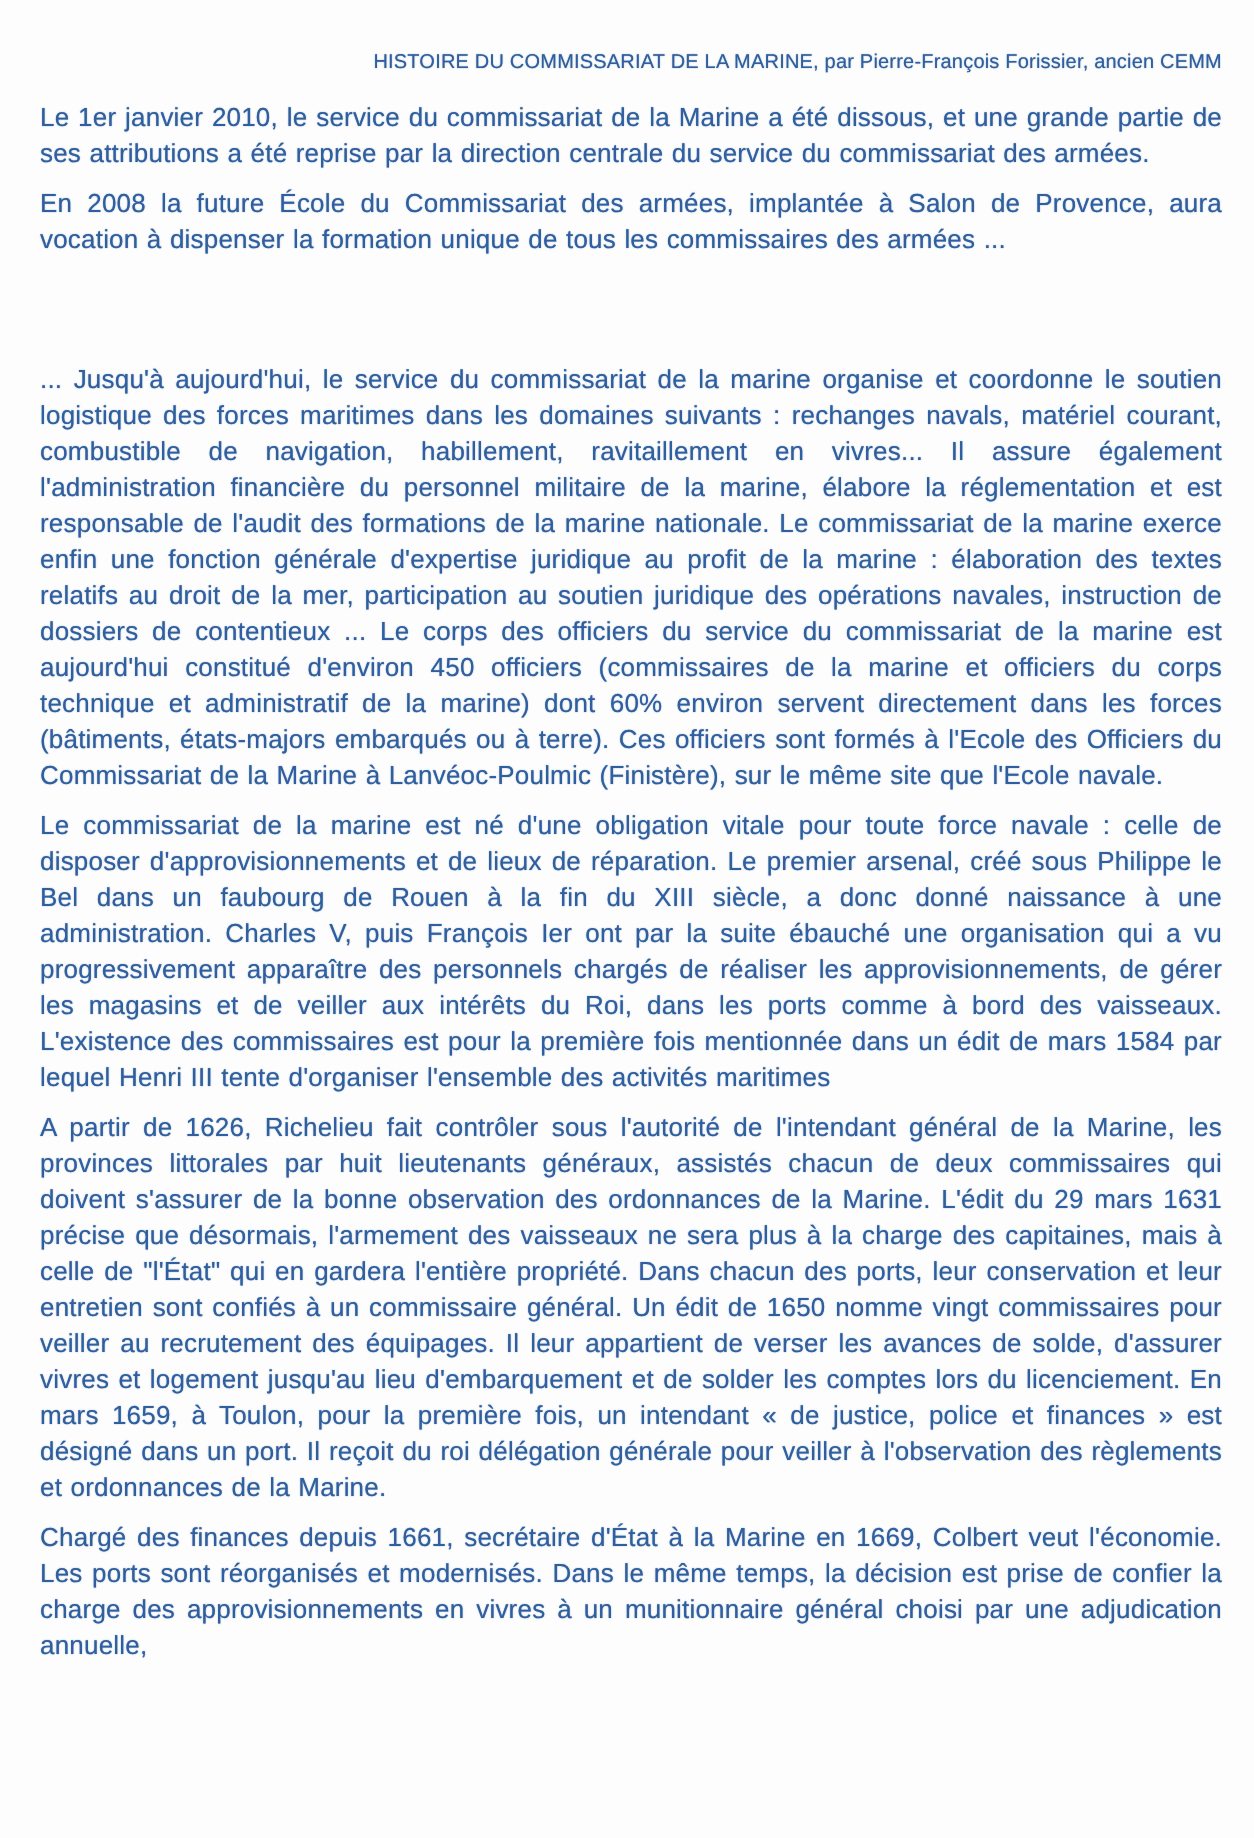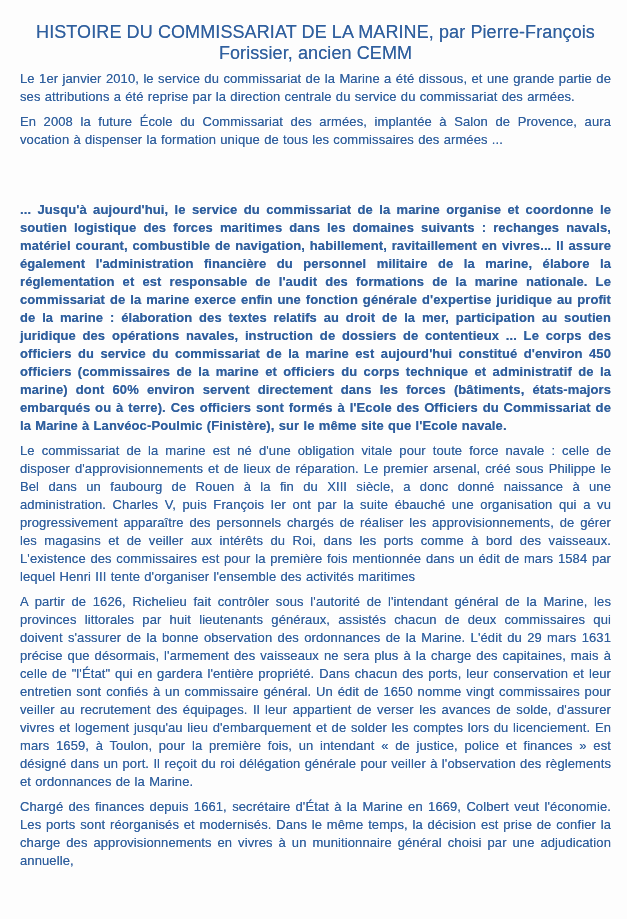--- a/index.html
+++ b/index.html
@@ -13,39 +13,38 @@
     width: 627px;
     height: 919px;
     padding: 22px 16px 0 20px;
     background: #fdfdfd;
     font-family: "Liberation Sans", sans-serif;
     color: #2f5f9e;
     overflow: hidden;
   }
   .doc-title {
     margin: 0;
-    font-size: 18px;
+    font-size: 10px;
     font-weight: normal;
     line-height: 20.7px;
-    text-align: center;
+    text-align: right;
     letter-spacing: 0.1px;
     text-shadow: 0 0 0.6px rgba(47, 95, 158, 0.75);
   }
   .para {
     margin: 7px 0 0 0;
     font-size: 13px;
     line-height: 18px;
     text-align: justify;
     letter-spacing: 0.1px;
     word-spacing: 0.5px;
     text-shadow: 0 0 0.6px rgba(47, 95, 158, 0.75);
   }
   .para.gap-large {
     margin-top: 52px;
-    font-weight: bold;
   }
 </style>
 </head>
 <body>
 
 <div class="page">
   <p class="doc-title">HISTOIRE DU COMMISSARIAT DE LA MARINE, par Pierre-François Forissier, ancien CEMM</p>
 
   <p class="para">Le 1er janvier 2010, le service du commissariat de la Marine a été dissous, et une grande partie de ses attributions a été reprise par la direction centrale du service du commissariat des armées.</p>
 

